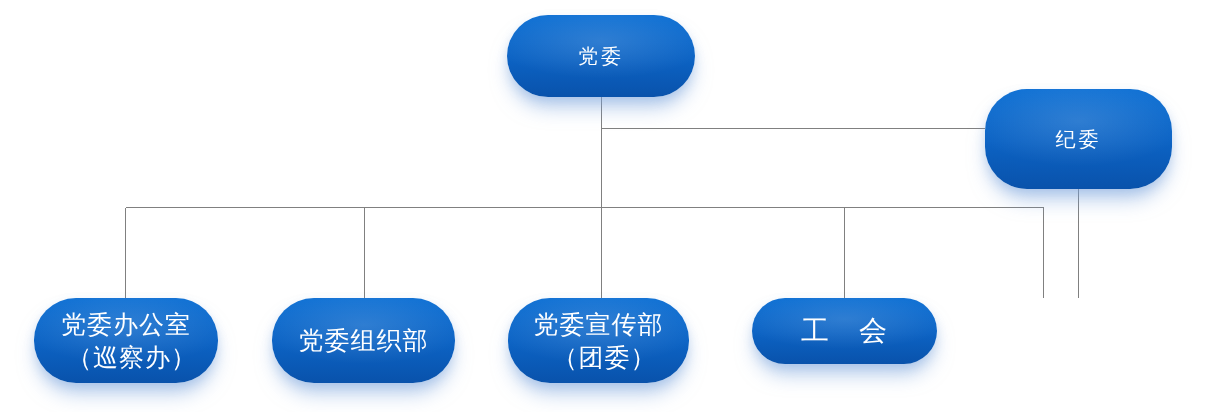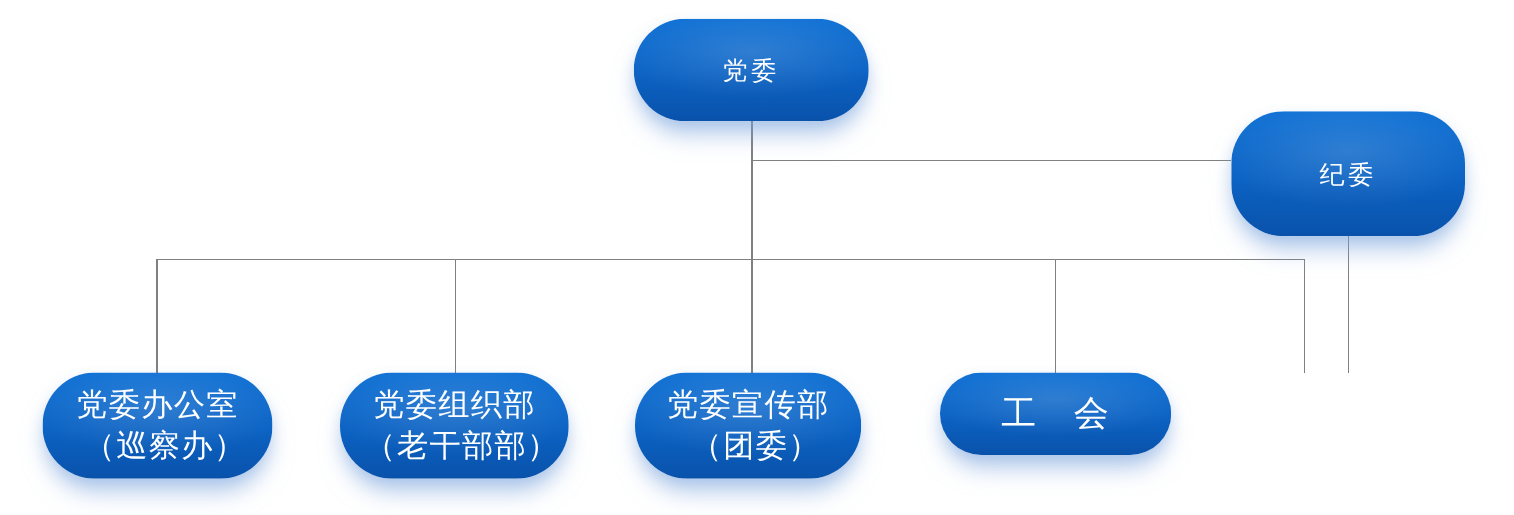--- a/index.html
+++ b/index.html
@@ -97,21 +97,20 @@
     <span class="line1">纪委</span>
   </div>
 
   <div class="node two-line" id="node-party-office">
     <span class="line1">党委办公室</span>
     <span class="line2">（巡察办）</span>
   </div>
 
   <div class="node two-line" id="node-organization-dept">
     <span class="line1">党委组织部</span>
-    <span class="line2">（老干部部）</span>
   </div>
 
   <div class="node two-line" id="node-publicity-dept">
     <span class="line1">党委宣传部</span>
     <span class="line2">（团委）</span>
   </div>
 
   <div class="node one-line-wide" id="node-labor-union">
     <span class="line1">工　会</span>
   </div>

